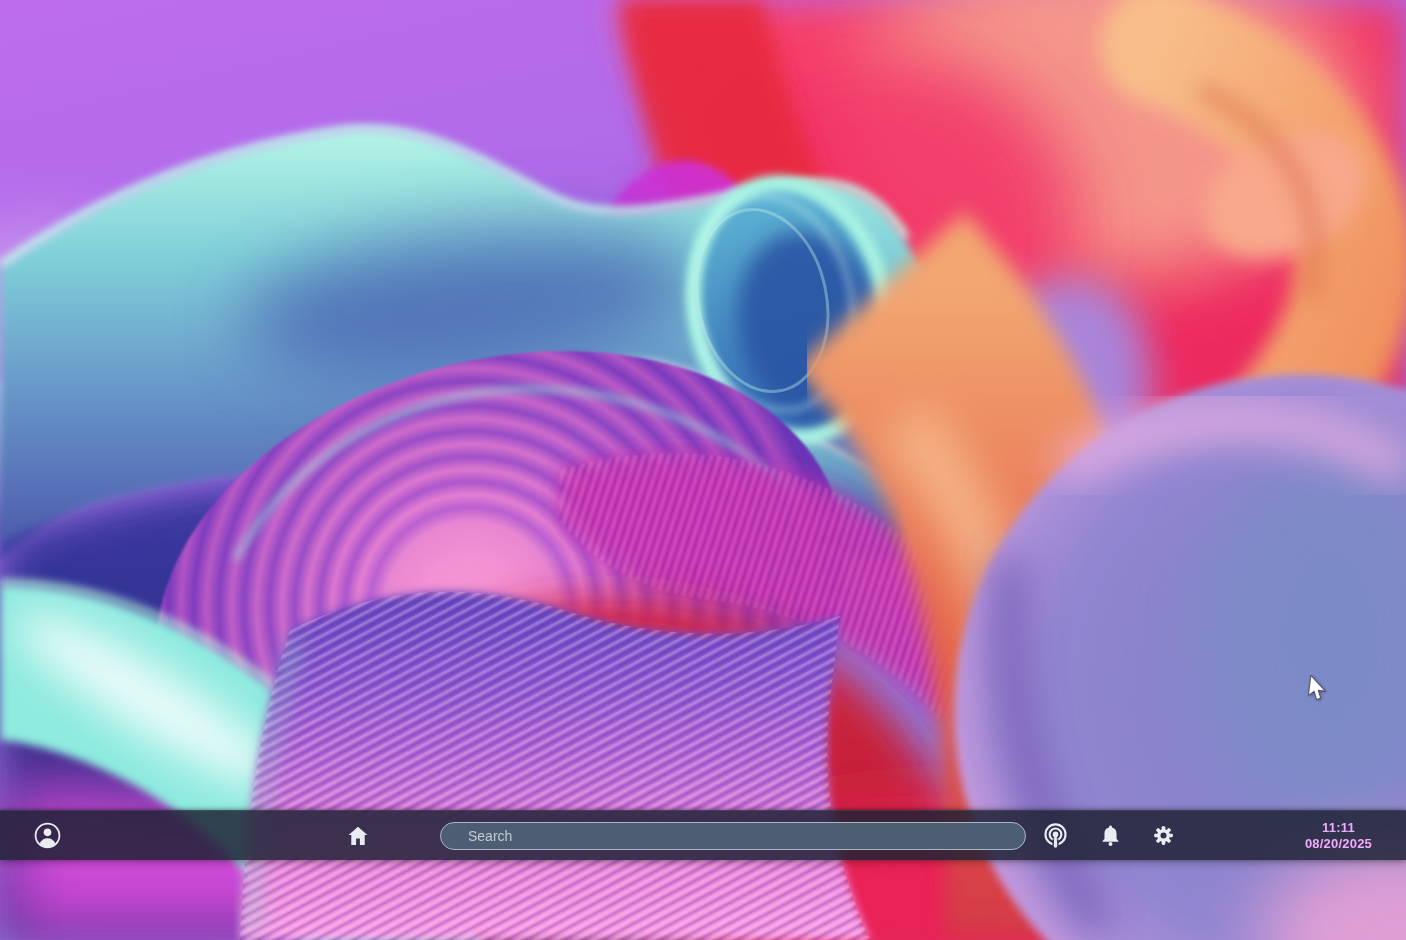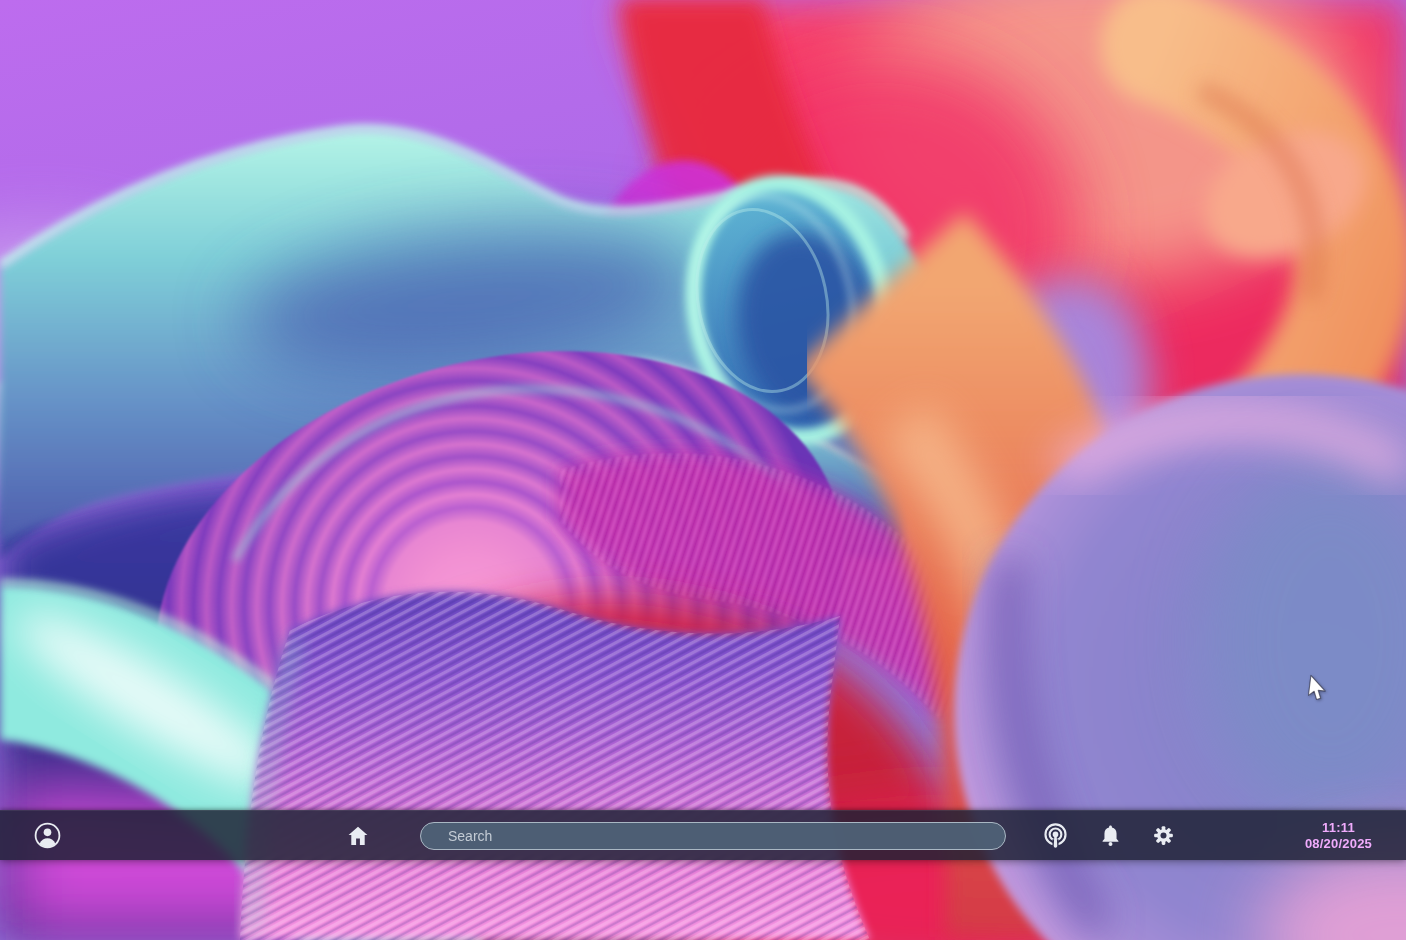--- a/index.html
+++ b/index.html
@@ -16,21 +16,21 @@
            z-index:5;}
   .tb-btn{position:absolute;background:transparent;border:none;padding:0;margin:0;
           color:#e9ecf2;cursor:pointer;line-height:0;}
   .tb-btn svg{display:block;}
   .btn-avatar {left:34px;  top:11px;width:27px;height:27px;}
   .btn-home   {left:346px; top:13px;width:24px;height:24px;}
   .btn-podcast{left:1042px;top:11px;width:27px;height:27px;}
   .btn-bell   {left:1098px;top:12px;width:25px;height:25px;}
   .btn-gear   {left:1151px;top:12px;width:25px;height:25px;}
 
-  .search{position:absolute;left:420px;top:11px;width:586px;height:28px;
+  .search{position:absolute;left:440px;top:11px;width:586px;height:28px;
           box-sizing:border-box;border-radius:15px;
           background:rgba(79,98,119,0.94);
           border:1.5px solid #a9b7c3;
           padding:0 16px 0 27px;
           color:#e9eef3;font-size:14px;font-family:inherit;outline:none;}
   .search::placeholder{color:#c4ccd5;}
 
   .clock{position:absolute;right:34px;top:50%;transform:translateY(-50%);
          text-align:center;color:#f0abfc;font-size:13px;line-height:16.5px;
          cursor:default;letter-spacing:0.2px;font-weight:bold;}

